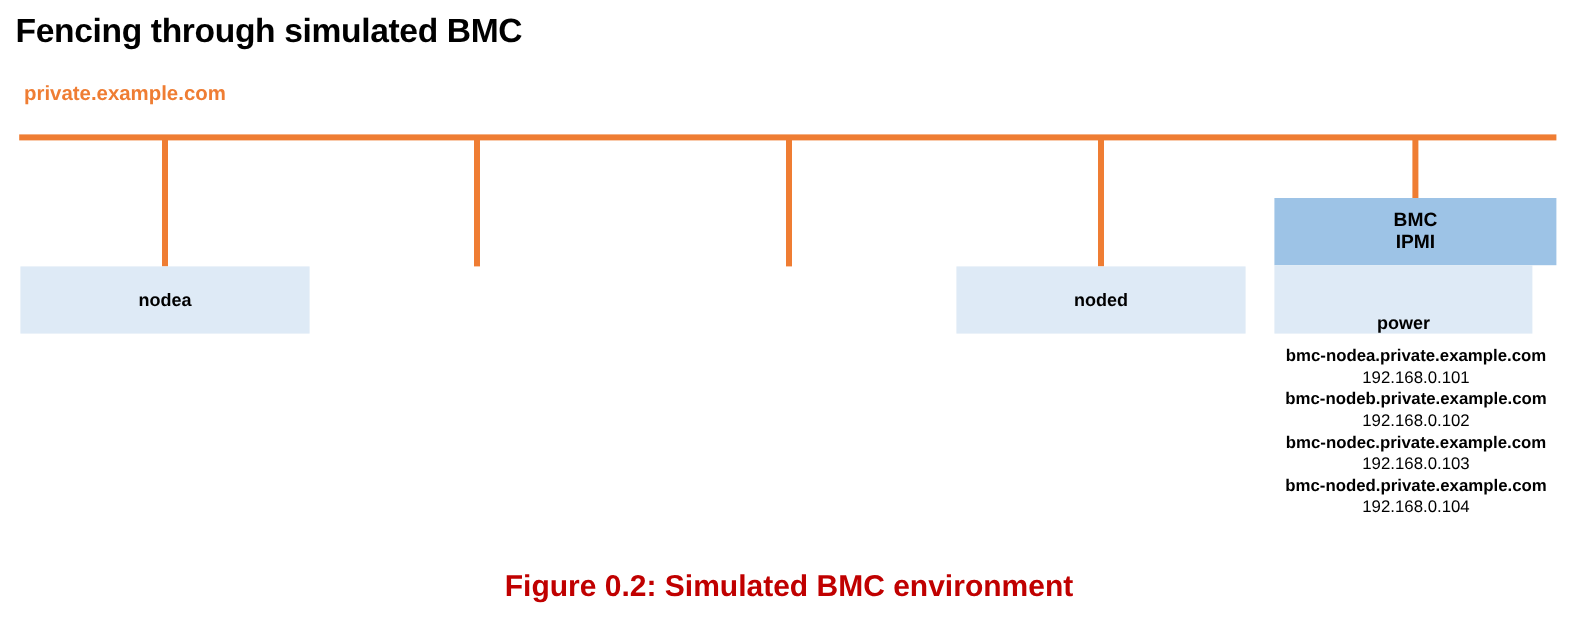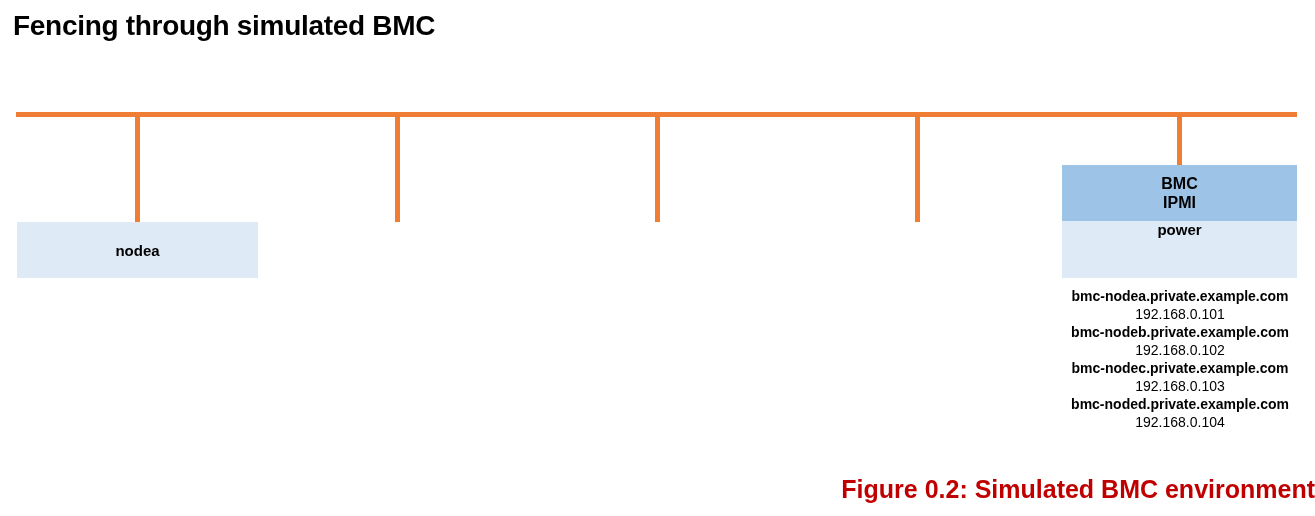--- a/index.html
+++ b/index.html
@@ -82,25 +82,25 @@
     justify-content: center;
     font-size: 16px;
     font-weight: 700;
     line-height: 19px;
     color: var(--text-black);
   }
   .bmc-power {
     position: absolute;
     left: 1062px;
     top: 221px;
-    width: 235px;
+    width: 215px;
     height: 57px;
     background: var(--node-fill);
     display: flex;
-    align-items: flex-start;
+    align-items: flex-end;
     justify-content: center;
     font-size: 15px;
     font-weight: 700;
     color: var(--text-black);
   }
   .host-list {
     position: absolute;
     left: 1040px;
     top: 287px;
     width: 280px;
@@ -109,46 +109,50 @@
     line-height: 18px;
     color: var(--text-black);
   }
   .hostname { font-weight: 700; }
   .hostip { font-weight: 400; }
   .caption {
     position: absolute;
     left: 0;
     right: 0;
     top: 475px;
-    text-align: right;
+    text-align: center;
     font-size: 25px;
     font-weight: 700;
     color: var(--caption-red);
   }
 </style>
 </head>
 <body>
 
 <div class="canvas">
 
   <h1 class="title">Fencing through simulated BMC</h1>
 
   <div class="net-label">
+    <div class="net-domain">private.example.com</div>
   </div>
 
   <div class="bus"></div>
 
   <div class="drop drop-node" style="left:135px"></div>
   <div class="drop drop-node" style="left:395px"></div>
   <div class="drop drop-node" style="left:655px"></div>
   <div class="drop drop-node" style="left:915px"></div>
   <div class="drop drop-bmc" style="left:1177px"></div>
 
   <div class="node-box" style="left:17px">
     <span>nodea</span>
+  </div>
+  <div class="node-box" style="left:797px">
+    <span>noded</span>
   </div>
 
   <div class="bmc-header">
     <div>BMC</div>
     <div>IPMI</div>
   </div>
   <div class="bmc-power">
     <span>power</span>
   </div>
 

